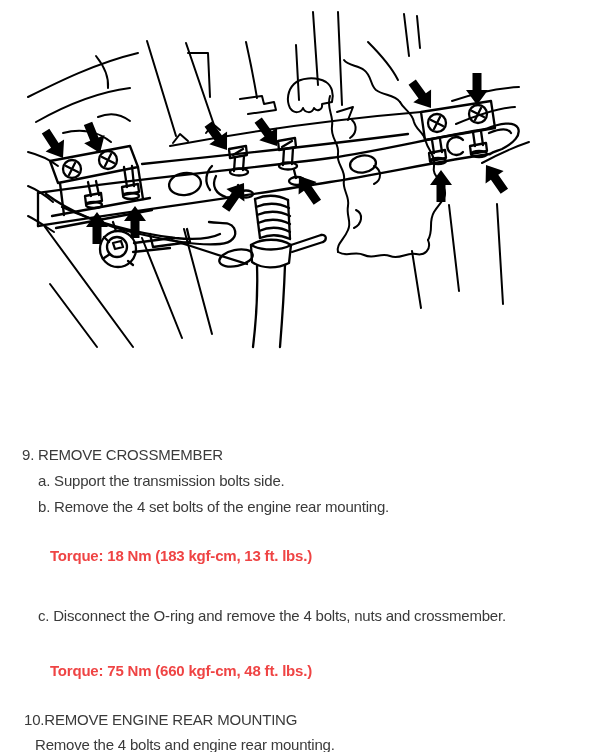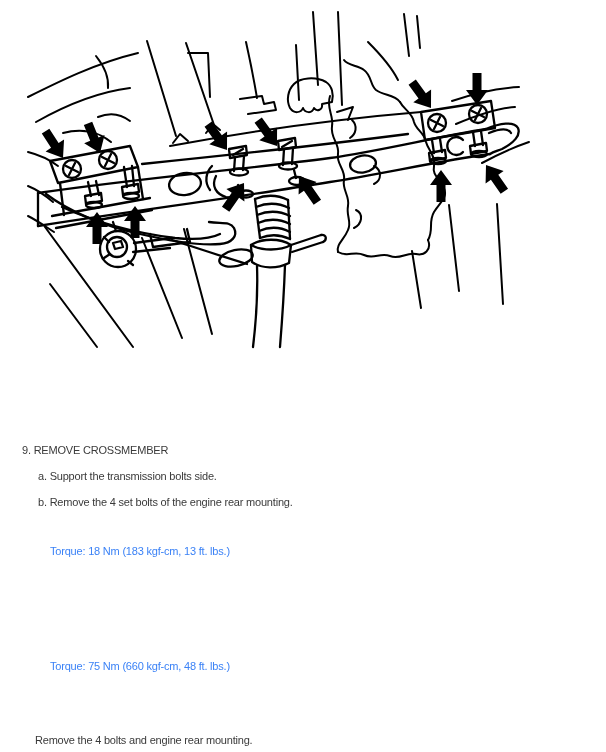--- a/index.html
+++ b/index.html
@@ -8,25 +8,25 @@
     width:606px;height:752px;
     background:#ffffff;
     font-family:"Liberation Sans", sans-serif;
     color:#3a3a3a;
     overflow:hidden;
   }
   .figure{position:absolute;top:0;left:0;width:606px;height:420px;}
   .line{
     position:absolute;
     white-space:nowrap;
-    font-size:11px;
+    font-size:15px;
     letter-spacing:-0.2px;
     line-height:19px;
   }
-  .bold{font-weight:normal;color:#3b82f6;}
+  .bold{font-weight:bold;color:#ef4444;}
   #l1{top:430px;left:22px;}
   #l2{top:456px;left:38px;}
   #l3{top:482px;left:38px;}
   #l4{top:531px;left:50px;}
   #l5{top:591px;left:38px;}
   #l6{top:646px;left:50px;}
   #l7{top:695px;left:24px;}
   #l8{top:720px;left:35px;}
 </style>
 </head>
@@ -206,16 +206,18 @@
         <use href="#arr" transform="translate(441,170) rotate(180)"></use>
         <use href="#arr" transform="translate(486,165) rotate(145)"></use>
       </g>
     </svg>
   </div>
 
   <p class="line" id="l1">9. REMOVE CROSSMEMBER</p>
   <p class="line" id="l2">a. Support the transmission bolts side.</p>
   <p class="line" id="l3">b. Remove the 4 set bolts of the engine rear mounting.</p>
   <p class="line bold" id="l4">Torque: 18 Nm (183 kgf-cm, 13 ft. lbs.)</p>
+  <p class="line" id="l5">c. Disconnect the O-ring and remove the 4 bolts, nuts and crossmember.</p>
   <p class="line bold" id="l6">Torque: 75 Nm (660 kgf-cm, 48 ft. lbs.)</p>
+  <p class="line" id="l7">10.REMOVE ENGINE REAR MOUNTING</p>
   <p class="line" id="l8">Remove the 4 bolts and engine rear mounting.</p>
 
 </div>
 
 </body></html>

